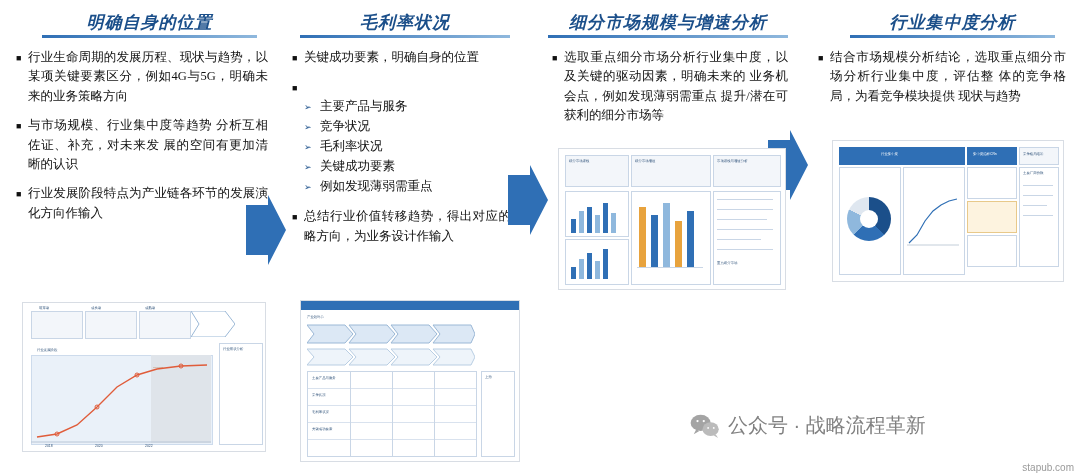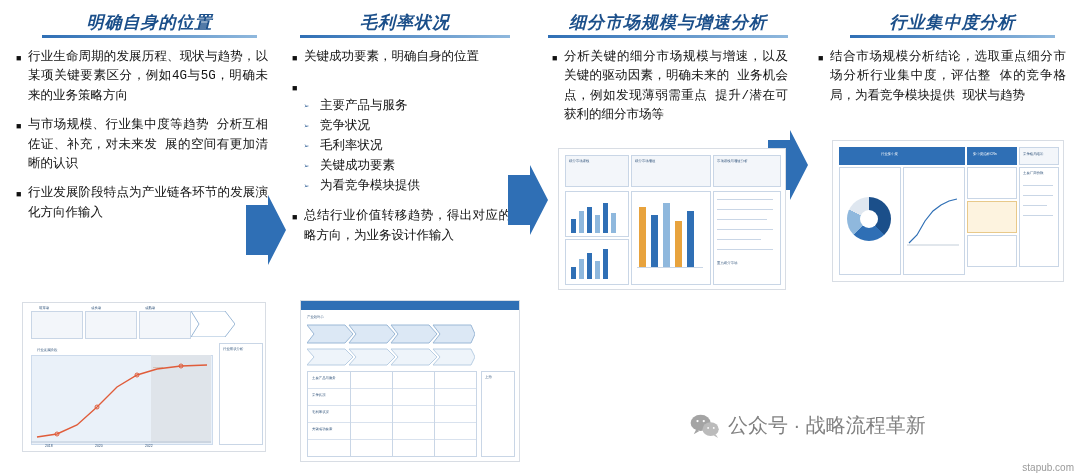--- a/index.html
+++ b/index.html
@@ -28,21 +28,21 @@
 
   
   .bullets{position:absolute;font-size:12.5px;line-height:1.55;color:#111;}
   .b1{left:16px;top:48px;width:252px;}
   .b2{left:292px;top:48px;width:232px;}
   .b3{left:552px;top:48px;width:236px;}
   .b4{left:818px;top:48px;width:248px;}
 
   .bullet{display:flex;margin-bottom:10px;}
   .bullet .mk{width:12px;flex:0 0 12px;font-size:9px;line-height:20px;color:#111;}
-  .bullet .tx{flex:1;text-align:justify;font-family:Liberation Mono, monospace;}
+  .bullet .tx{flex:1;text-align:justify;}
 
   .sublist{margin:4px 0 0 4px;}
   .subitem{display:flex;font-size:12.5px;line-height:1.5;}
   .subitem .mk{width:16px;flex:0 0 16px;color:#1b4f8a;}
   .subitem .tx{flex:1;}
 
   
   .arrow{position:absolute;width:40px;height:70px;}
   .a1{left:246px;top:195px;}
   .a2{left:508px;top:165px;}
@@ -136,35 +136,35 @@
           <span class="subitem">
             <span class="mk">➢</span>
             <span class="tx">毛利率状况</span>
           </span>
           <span class="subitem">
             <span class="mk">➢</span>
             <span class="tx">关键成功要素</span>
           </span>
           <span class="subitem">
             <span class="mk">➢</span>
-            <span class="tx">为看竞争模块提供</span>
+            <span class="tx">例如发现薄弱需重点</span>
           </span>
         </span>
       </span>
     </div>
     <div class="bullet">
       <span class="mk">■</span>
       <span class="tx">总结行业价值转移趋势，得出对应的策略方向，为业务设计作输入</span>
     </div>
   </div>
 
   <div class="bullets b3">
     <div class="bullet">
       <span class="mk">■</span>
-      <span class="tx">分析关键的细分市场规模与增速，以及关键的驱动因素，明确未来的 业务机会点，例如发现薄弱需重点 提升/潜在可获利的细分市场等</span>
+      <span class="tx">选取重点细分市场分析行业集中度，以及关键的驱动因素，明确未来的 业务机会点，例如发现薄弱需重点 提升/潜在可获利的细分市场等</span>
     </div>
   </div>
 
   <div class="bullets b4">
     <div class="bullet">
       <span class="mk">■</span>
       <span class="tx">结合市场规模分析结论，选取重点细分市场分析行业集中度，评估整 体的竞争格局，为看竞争模块提供 现状与趋势</span>
     </div>
   </div>
 

